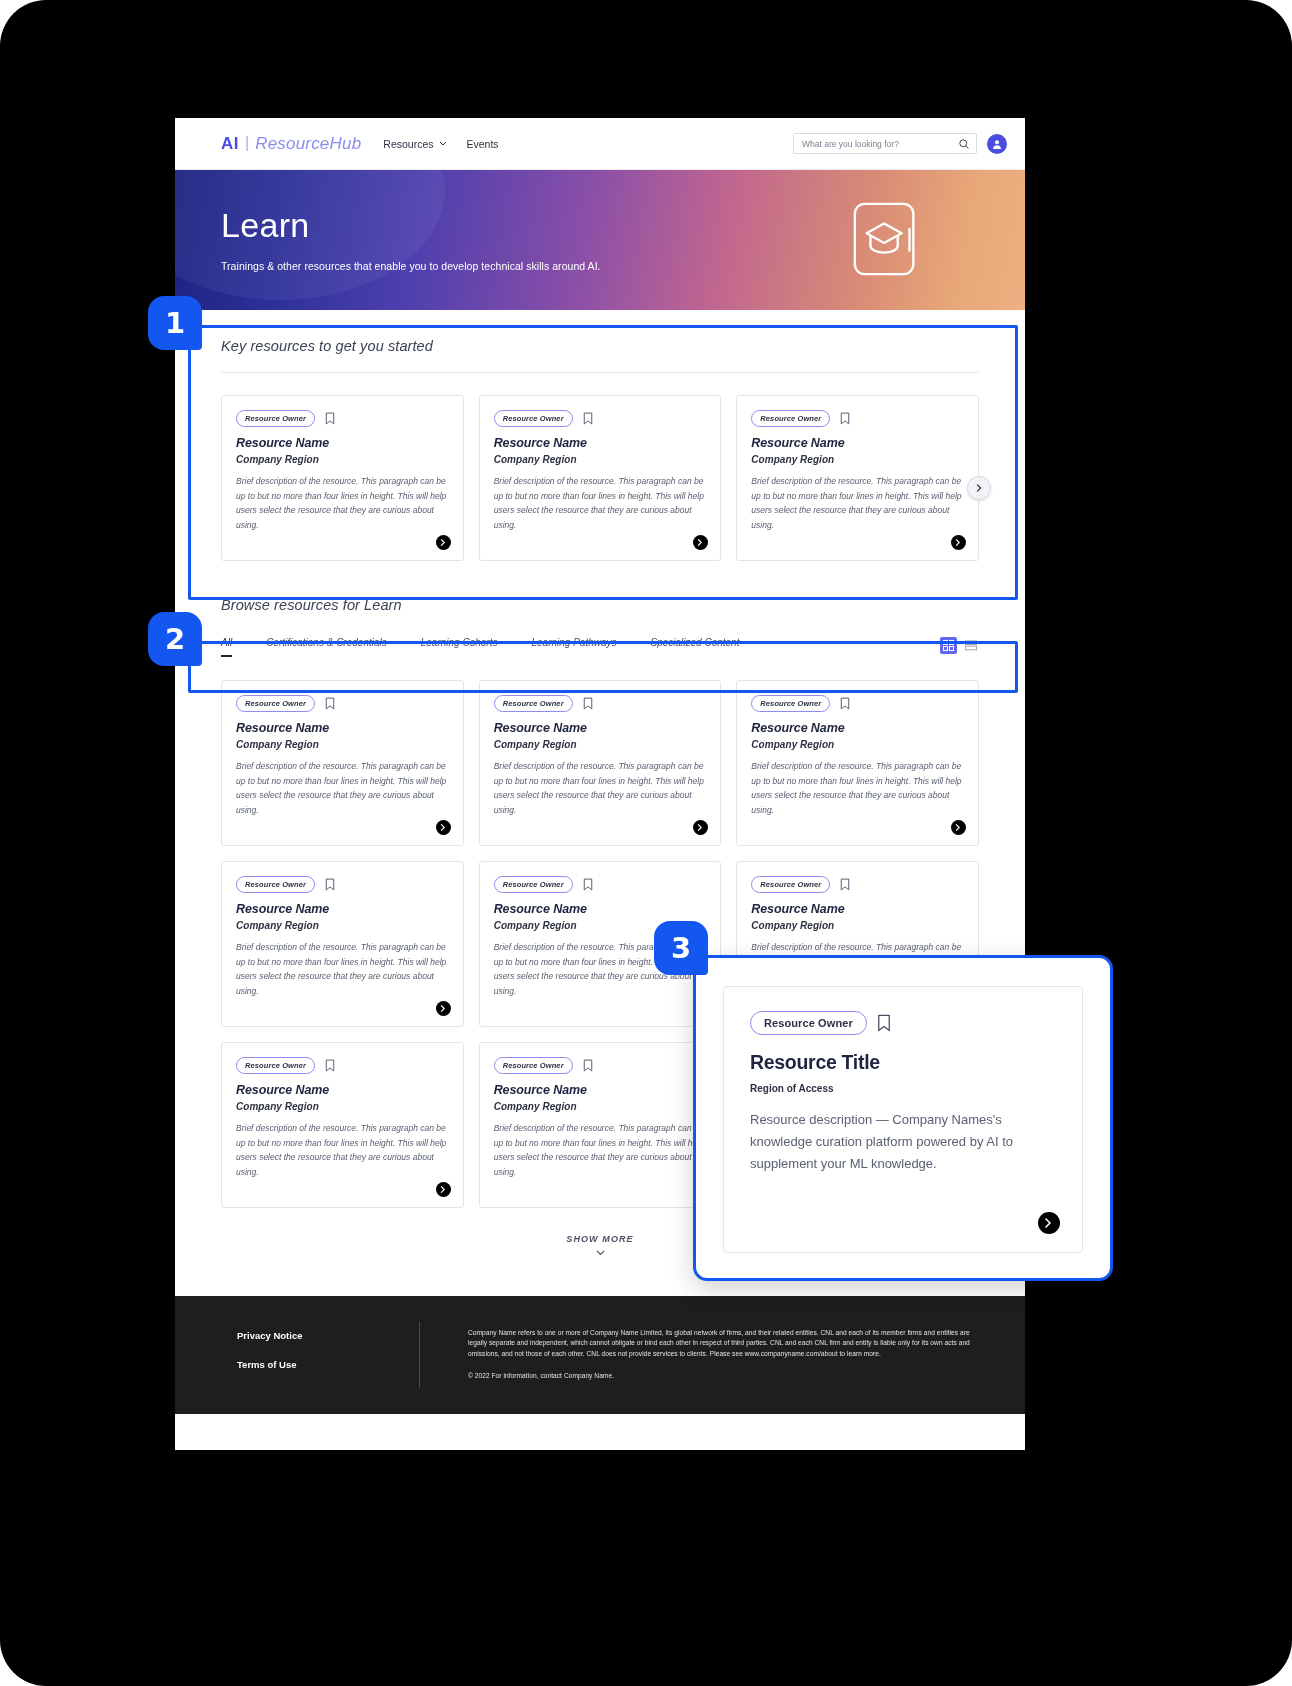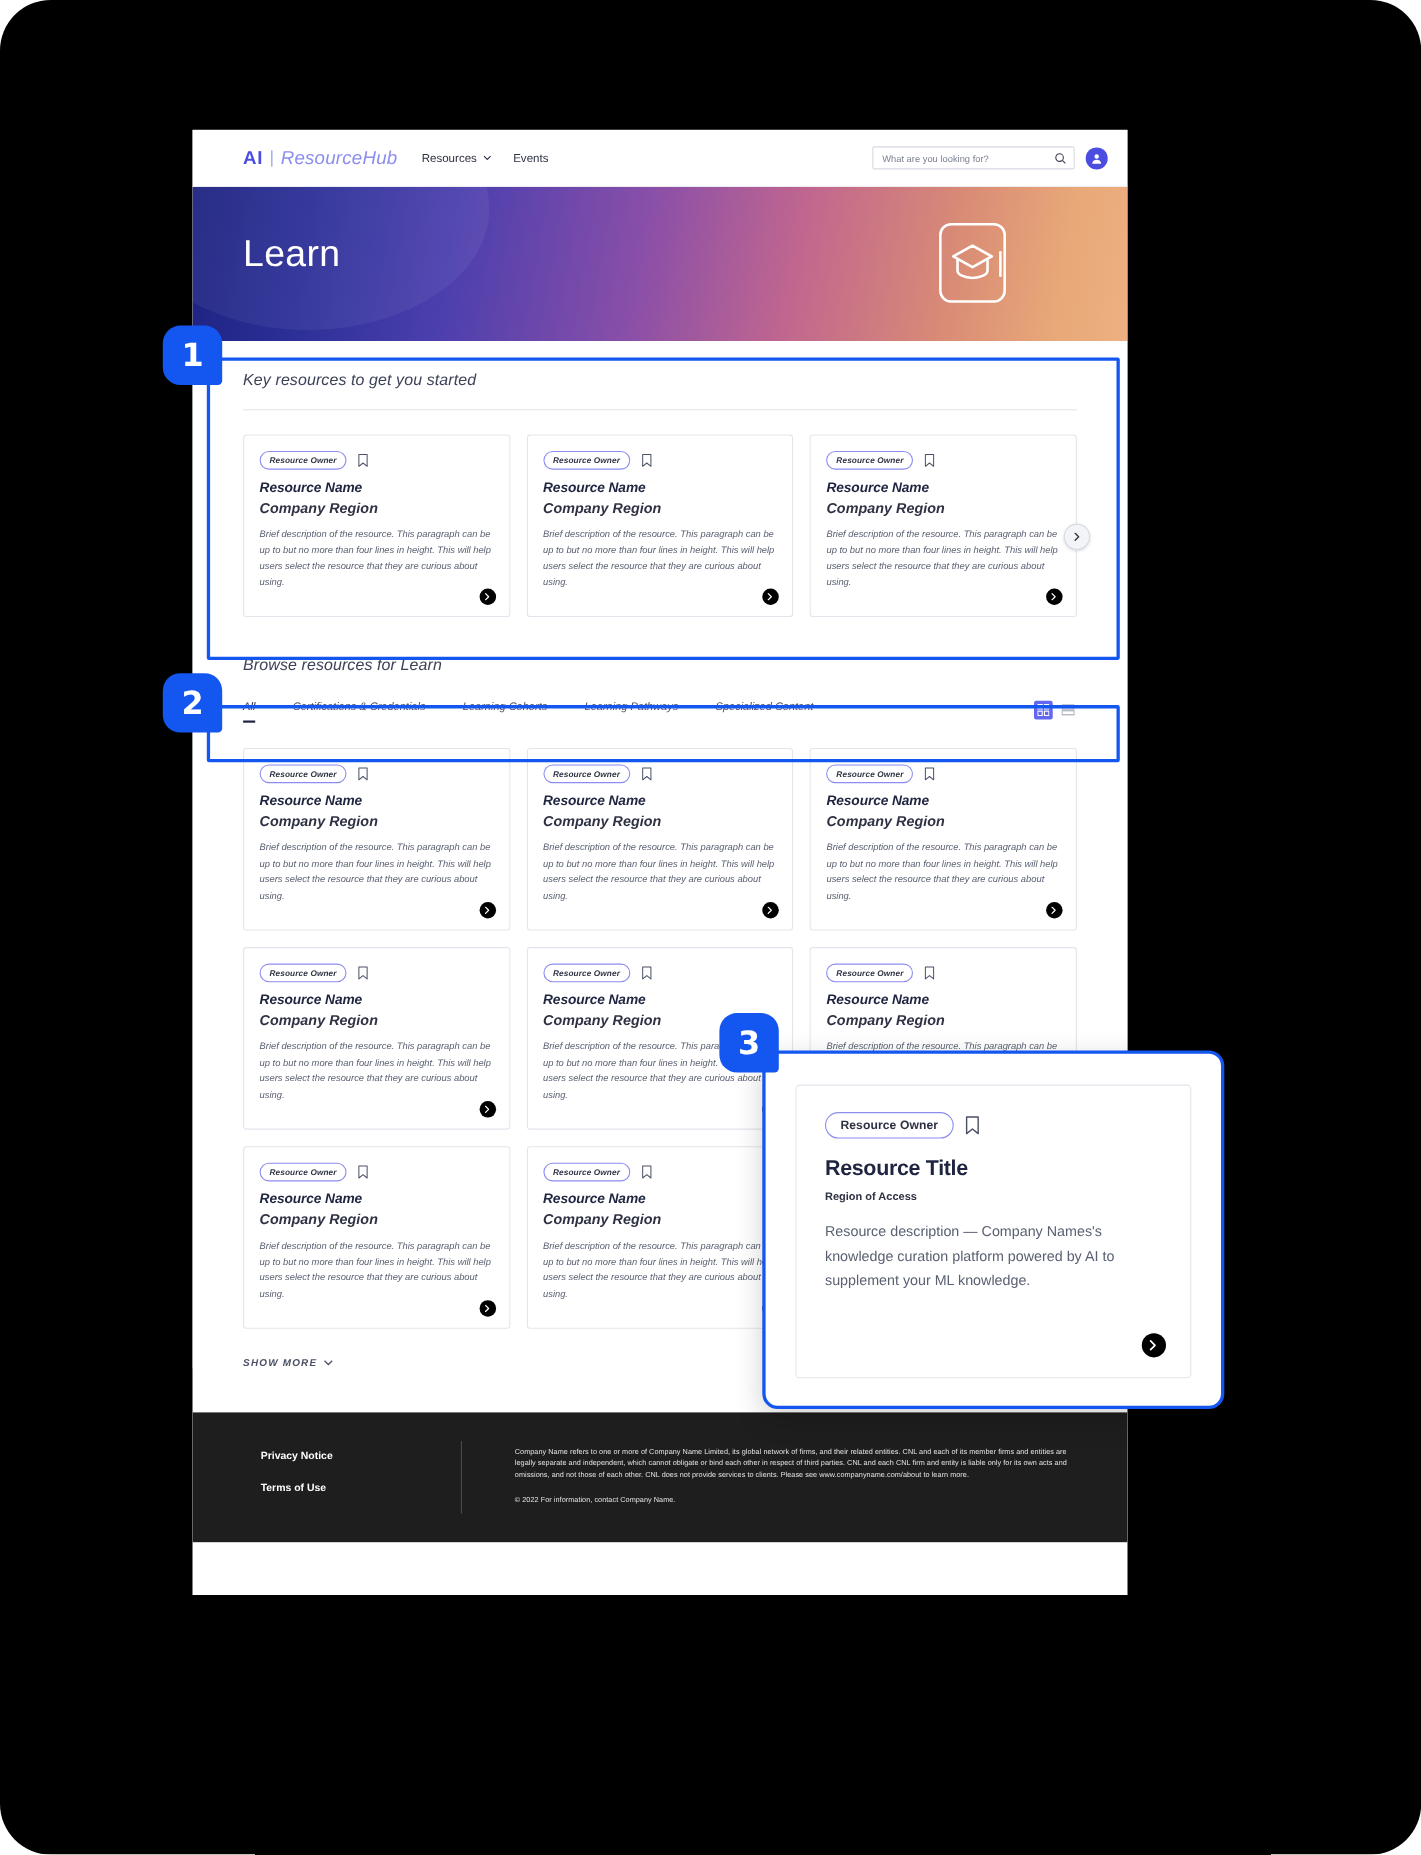--- a/index.html
+++ b/index.html
@@ -128,21 +128,21 @@
     border: 1px solid #8b8df0; border-radius: 20px;
     font-size: 7.5px; font-weight: 700; color: #2d3142;
     padding: 3px 8px 3px 8px; letter-spacing: .1px; white-space: nowrap;
   }
   .bookmark { width: 10px; height: 13px; }
   .card-title {
     font-size: 12.5px; font-weight: 700; color: #1f2540;
     margin-top: 9px; letter-spacing: -.1px;
   }
   .card-region {
-    font-size: 13px; font-weight: 700; color: #2d3142;
+    font-size: 10px; font-weight: 700; color: #2d3142;
     margin-top: 4px; letter-spacing: .05px;
   }
   .card-desc {
     font-size: 8.5px; color: #5a6072; line-height: 14.6px;
     margin-top: 9px;
   }
   .go {
     position: absolute; right: 12px; bottom: 10px;
     width: 15px; height: 15px; border-radius: 50%;
     background: #000; display: flex; align-items: center; justify-content: center;
@@ -285,20 +285,21 @@
           <svg width="12" height="12" viewBox="0 0 16 16">
               <circle cx="8" cy="5.6" r="2.7" fill="#fff"></circle>
               <path d="M2.6 14.5c0-3 2.4-4.9 5.4-4.9s5.4 1.9 5.4 4.9z" fill="#fff"></path>
             </svg>
         </div>
       </div>
     </div>
 
     <div class="hero">
       <h1>Learn</h1>
+      <p>Trainings &amp; other resources that enable you to develop technical skills around AI.</p>
       <svg class="hero-icon" viewBox="0 0 80 80">
         <path d="M16 4h40a10 10 0 0 1 10 10v52a10 10 0 0 1-10 10H16A10 10 0 0 1 6 66V14A10 10 0 0 1 16 4" fill="none" stroke="#fff" stroke-width="2.4" stroke-linecap="round"></path>
         <path d="M36 24 L54 34 L36 44 L18 34 Z" fill="none" stroke="#fff" stroke-width="2.4" stroke-linejoin="round"></path>
         <path d="M22 37 v10 a14 7 0 0 0 28 0 v-10" fill="none" stroke="#fff" stroke-width="2.4" stroke-linejoin="round"></path>
         <line x1="62" y1="30" x2="62" y2="52" stroke="#fff" stroke-width="2.4" stroke-linecap="round"></line>
       </svg>
     </div>
 
     <div class="content">
 
@@ -528,21 +529,21 @@
             <div class="card-desc">Brief description of the resource. This paragraph can be up to but no more than four lines in height. This will help users select the resource that they are curious about using.</div>
             <div class="go">
                 <svg viewBox="0 0 10 10">
                   <path d="M2 1l4 4-4 4" stroke="#fff" stroke-width="1.6" fill="none" stroke-linecap="round" stroke-linejoin="round"></path>
                 </svg>
               </div>
           </div>
           <div></div>
         </div>
 
-        <div class="show-more" style="margin-top:26px;">
+        <div class="show-more" style="margin-top:26px;flex-direction:column;">
           <span>SHOW MORE</span>
           <svg width="9" height="6" viewBox="0 0 9 6">
               <path d="M1 1l3.5 3.5L8 1" stroke="#4a5065" stroke-width="1.1" fill="none"></path>
             </svg>
         </div>
       </div>
     </div>
 
     <div class="footer" style="margin-top:40px;">
       <div class="footer-links">

